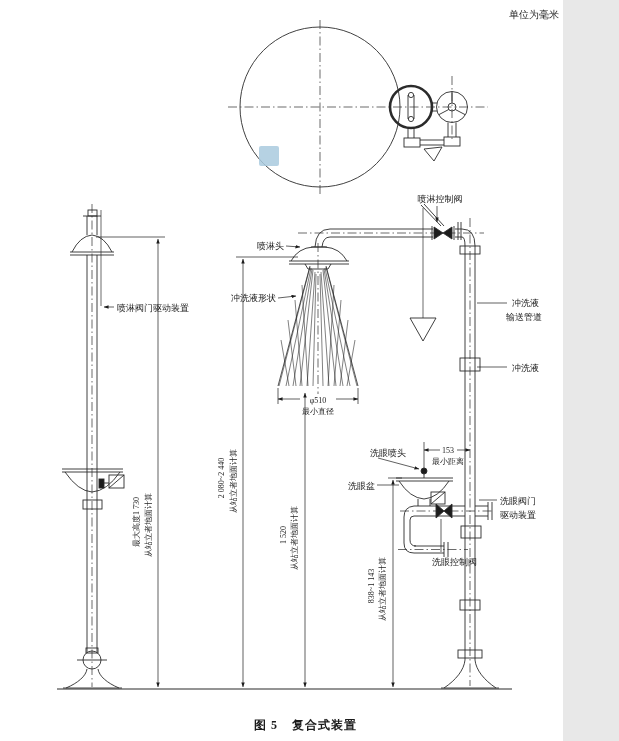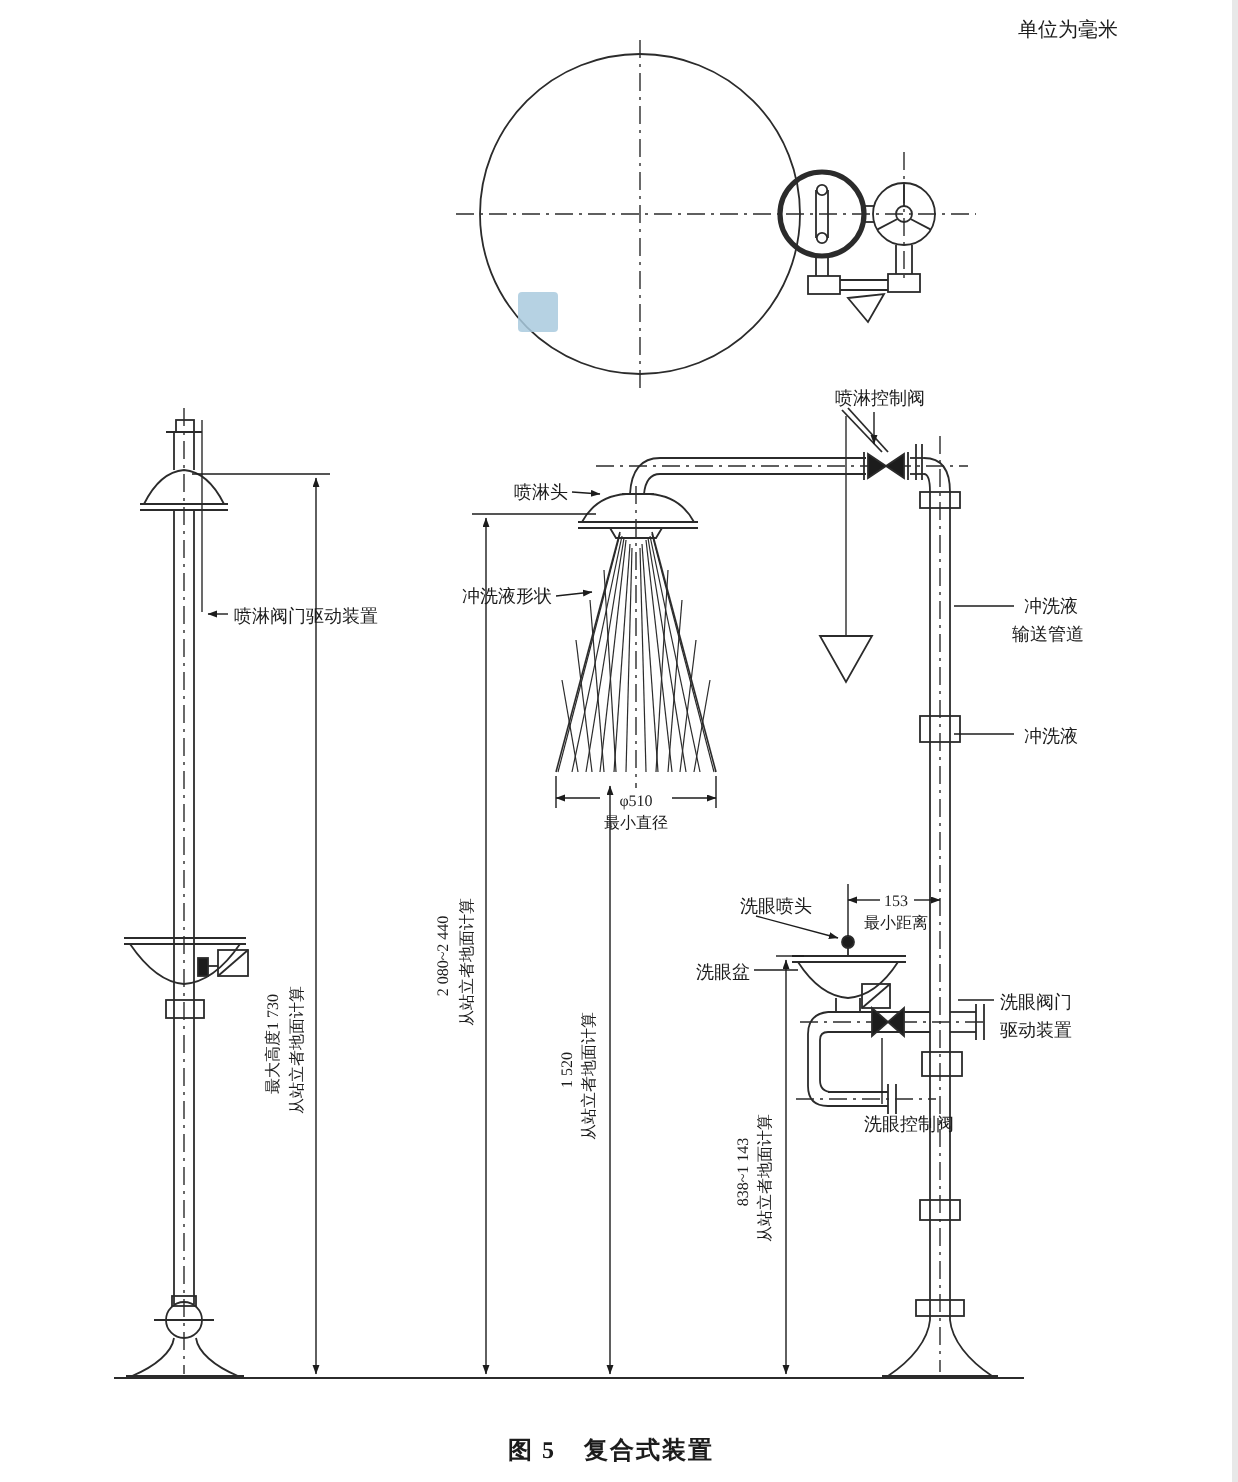--- a/index.html
+++ b/index.html
@@ -1,17 +1,17 @@
 <!DOCTYPE html>
 <html><head>
 <meta charset="utf-8">
 <style>
   html,body{margin:0;padding:0;background:#e8e8e8;}
   .page{
-    width:616px;height:741px;background:#ffffff;position:relative;overflow:hidden;
+    width:563px;height:741px;background:#ffffff;position:relative;overflow:hidden;
     font-family:"Liberation Serif","DejaVu Serif",serif;
   }
   svg{position:absolute;left:0;top:0;}
   svg text{
     font-family:"Liberation Serif","DejaVu Serif",serif;
     fill:#1c1c1c;
   }
   .lbl{font-size:9px;}
   .dim{font-size:8px;}
   .units{font-size:10px;}

